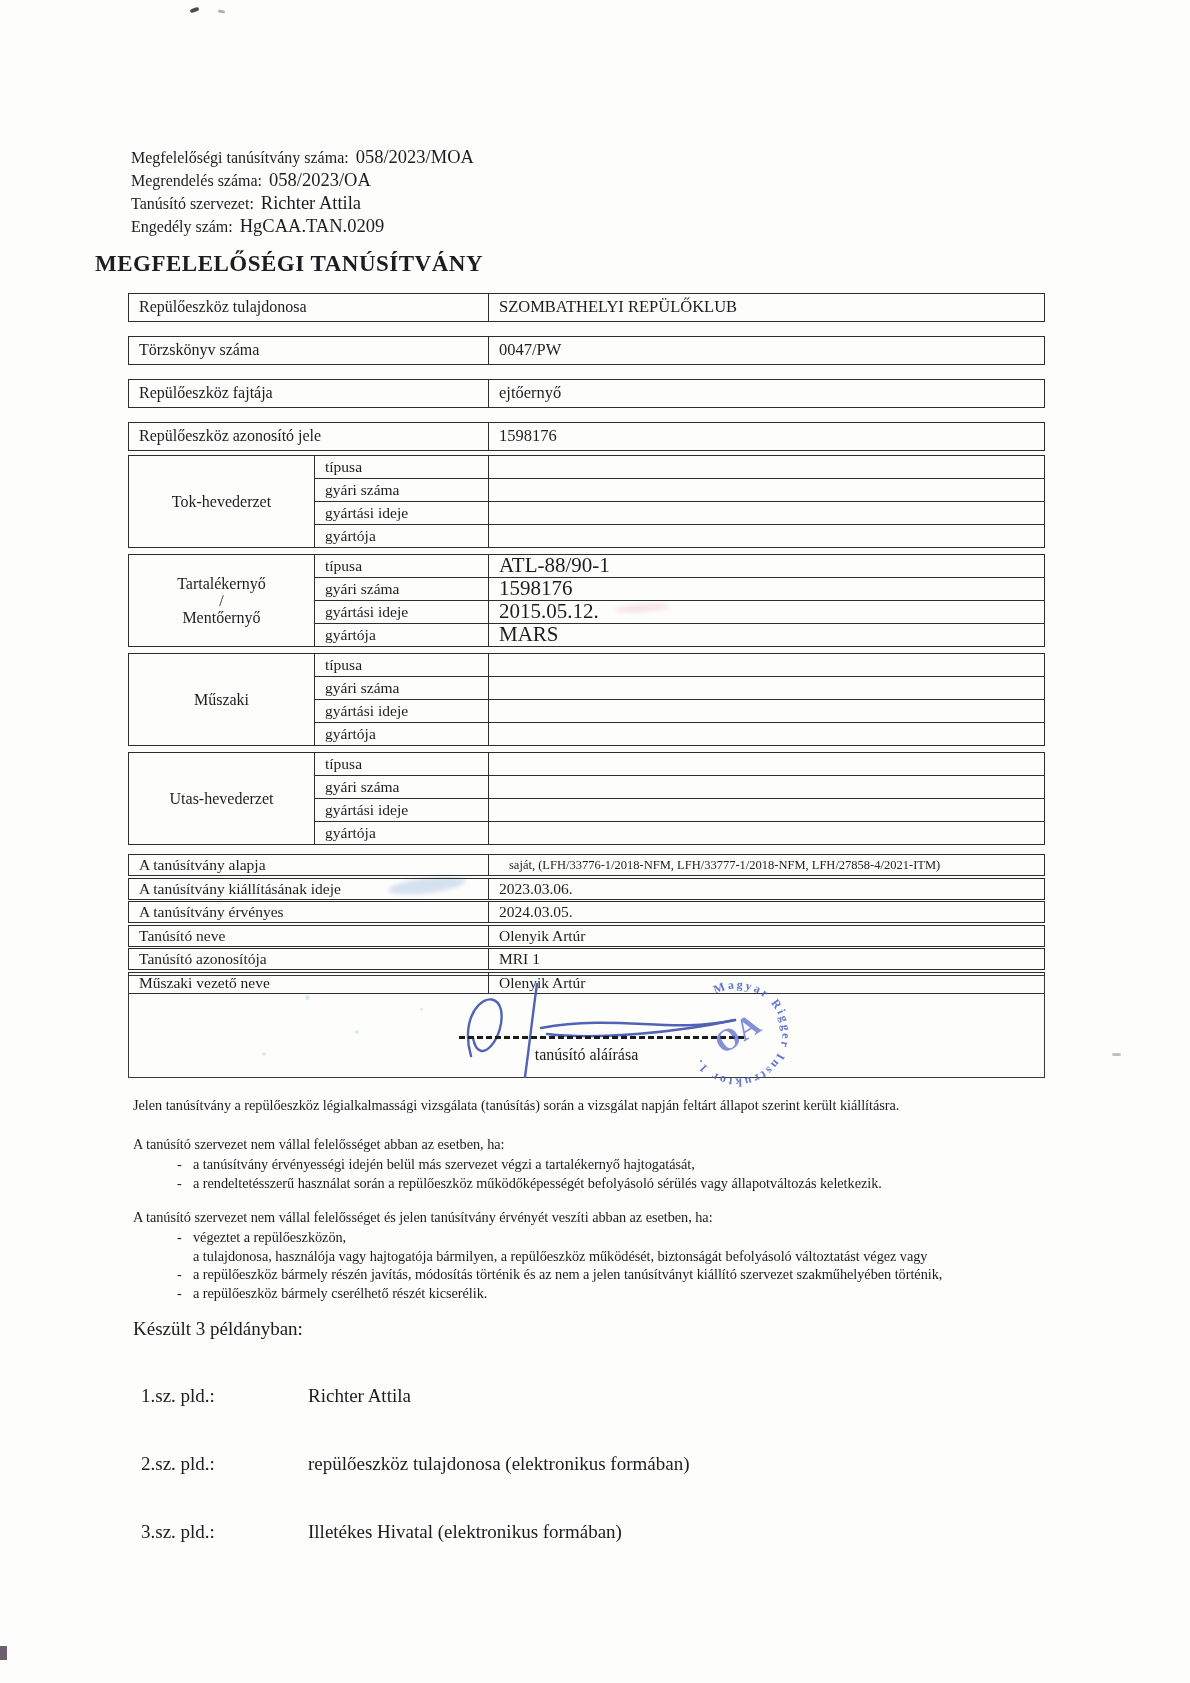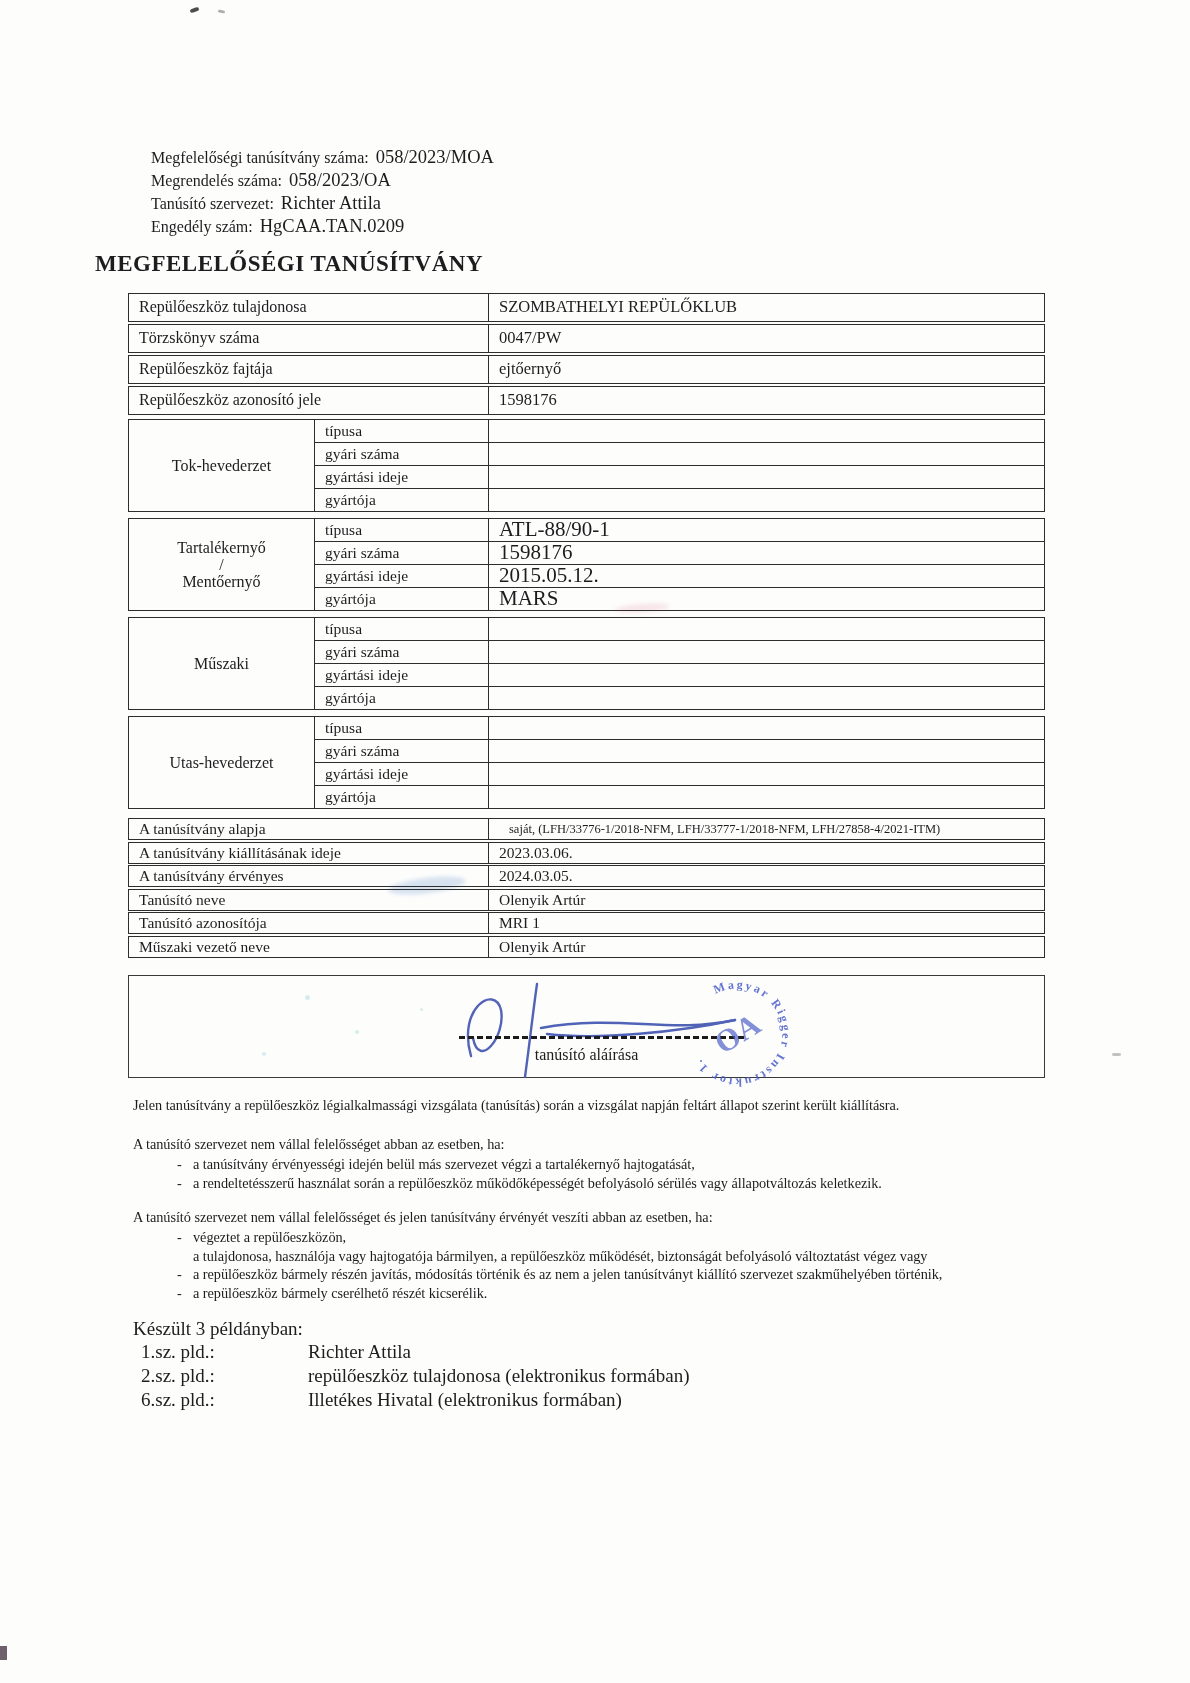--- a/index.html
+++ b/index.html
@@ -6,34 +6,34 @@
   .page{
     position:relative;
     width:1190px;height:1683px;
     margin:0 auto;
     background:#fdfdfc;
     font-family:"Liberation Serif","DejaVu Serif",serif;
     color:#1d1d1f;
     overflow:hidden;
   }
   
-  .header-block{position:absolute;left:131px;top:146px;margin-left:20px;}
+  .header-block{position:absolute;left:131px;top:146px;}
   .header-line{line-height:23px;font-size:16px;white-space:nowrap;}
   .h-label{margin-right:7px;}
   .h-value{font-size:18.5px;}
   
   .doc-title{
     position:absolute;left:95px;top:251px;width:917px;
     text-align:left;font-size:23px;font-weight:bold;letter-spacing:.5px;
   }
   
   .cert-table{position:absolute;left:128px;top:293px;width:917px;}
   .row-tbl{
     display:grid;grid-template-columns:360px 1fr;
-    border:1px solid #2d2d2d;margin-bottom:2px;box-sizing:content-box;
+    border:1px solid #2d2d2d;margin-bottom:14px;box-sizing:content-box;
   }
   .row-tbl .lbl{border-right:1px solid #2d2d2d;padding:0 10px;overflow:hidden;}
   .row-tbl .val{padding:0 10px;overflow:hidden;white-space:nowrap;}
   .row-tbl.top{height:27px;line-height:26px;font-size:16px;}
   .row-tbl.top .val{font-size:16.5px;}
   .row-tbl.bottom{height:20px;line-height:19px;font-size:15.5px;margin-bottom:1.5px;}
   .val.small{font-size:12.5px;padding-left:20px;line-height:20px;}
   .gap-after{margin-bottom:4px;}
   .gap-after-lg{margin-bottom:9px !important;}
   .grp{
@@ -66,21 +66,21 @@
   .b-dash{width:16px;}
   .b-text{flex:1;}
   .b-line{white-space:nowrap;}
   .p1{top:1096px;}
   .p1 .b-line{line-height:19px;}
   .p2{top:1134px;}
   .p3{top:1207px;}
   
   .copies{position:absolute;left:133px;top:1318px;width:900px;font-size:19px;}
   .copies-heading{line-height:22px;}
-  .copy-row{display:flex;line-height:24px;}
+  .copy-row{display:flex;line-height:24px;margin-top:44px;}
   .copy-label{width:167px;padding-left:8px;}
   .copy-value{flex:1;white-space:nowrap;}
   
   .speck{position:absolute;background:#4d4d4d;border-radius:40%;}
   .speck.a{left:190px;top:8px;width:9px;height:4px;transform:rotate(-18deg);}
   .speck.b{left:218px;top:10px;width:7px;height:3px;opacity:.45;transform:rotate(10deg);}
   .speck.c{left:0px;top:1646px;width:7px;height:14px;background:#4a3a48;opacity:.8;border-radius:0;}
   .speck.d{left:1112px;top:1053px;width:9px;height:3px;opacity:.35;}
   .smudge{position:absolute;border-radius:50%;filter:blur(2px);}
   .smudge.blue{left:388px;top:878px;width:78px;height:15px;background:rgba(110,150,205,.28);transform:rotate(-7deg);}
@@ -274,18 +274,18 @@
       <div class="copies-heading">Készült 3 példányban:</div>
       <div class="copy-row">
         <span class="copy-label">1.sz. pld.:</span>
         <span class="copy-value">Richter Attila</span>
       </div>
       <div class="copy-row">
         <span class="copy-label">2.sz. pld.:</span>
         <span class="copy-value">repülőeszköz tulajdonosa (elektronikus formában)</span>
       </div>
       <div class="copy-row">
-        <span class="copy-label">6.sz. pld.:</span>
+        <span class="copy-label">3.sz. pld.:</span>
         <span class="copy-value">Illetékes Hivatal (elektronikus formában)</span>
       </div>
     </div>
 
 </div>
 
 </body></html>

